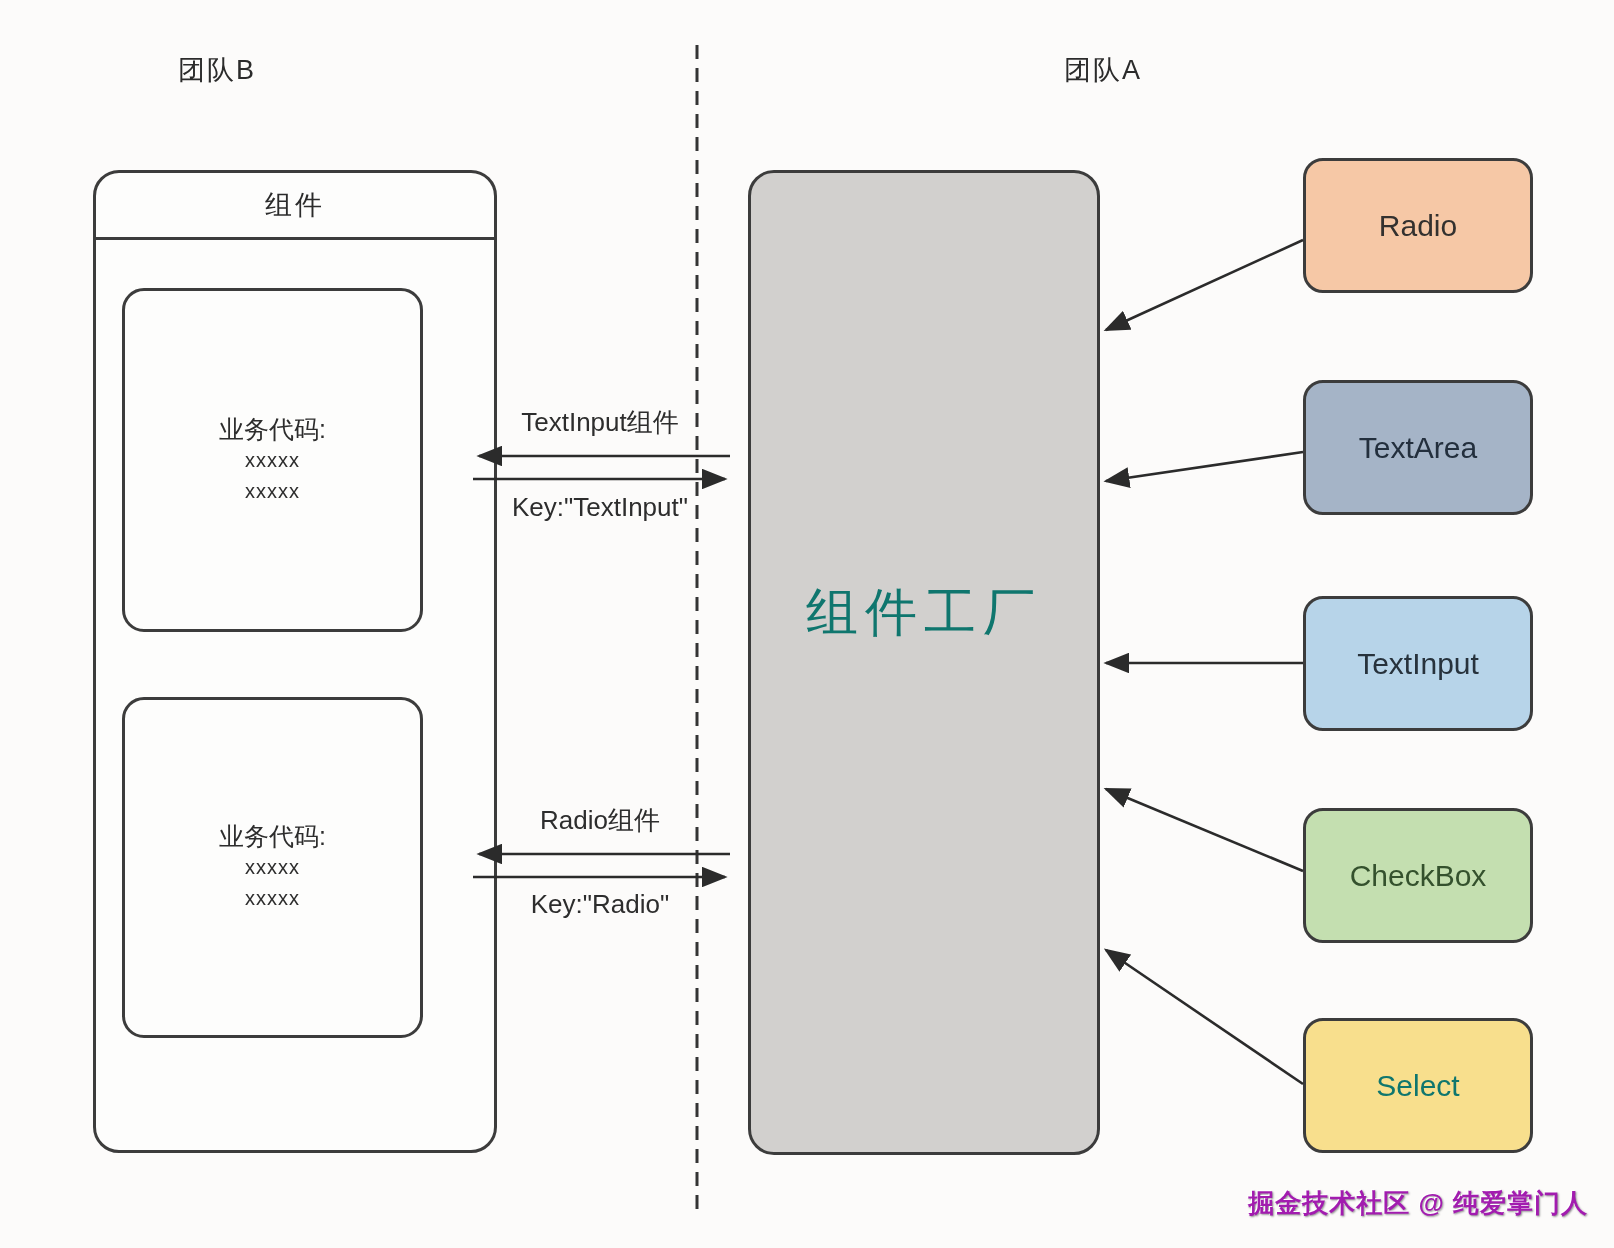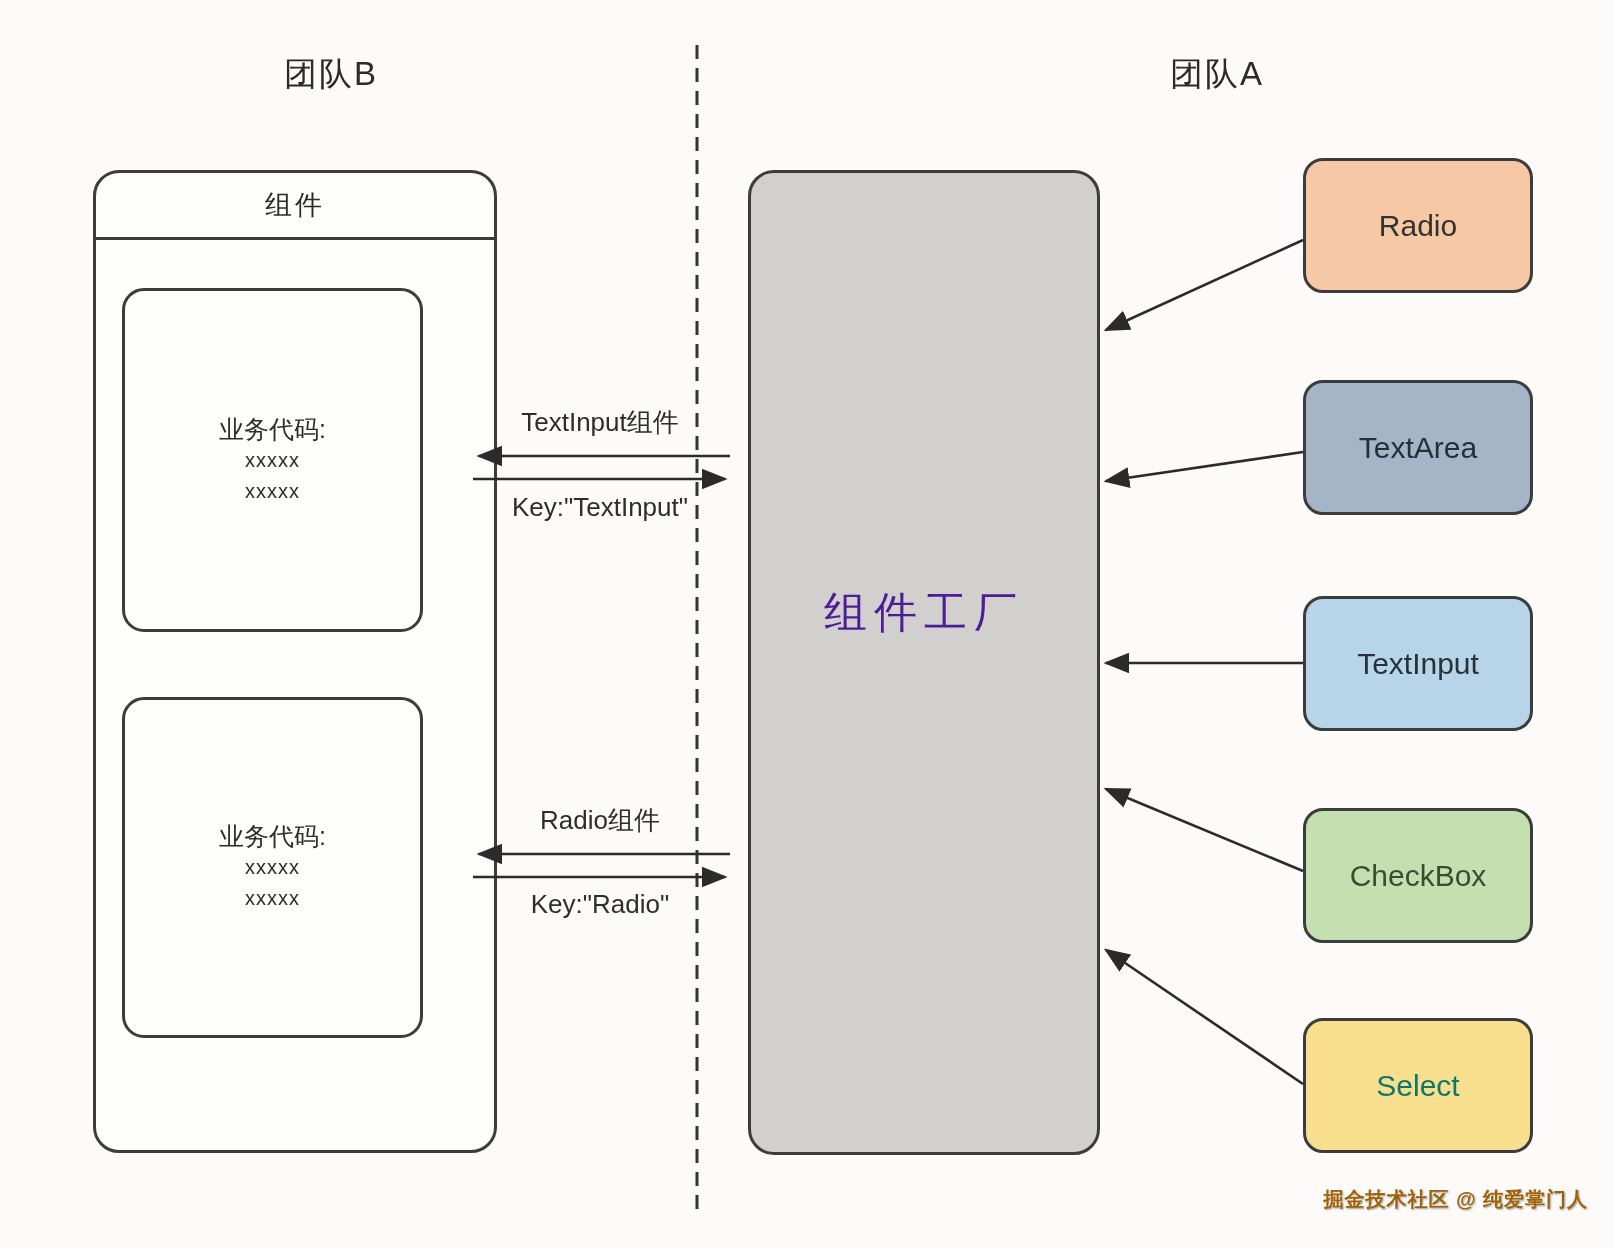--- a/index.html
+++ b/index.html
@@ -2,22 +2,22 @@
 <html lang="zh"><head>
 <meta charset="utf-8">
 <style>
   html,body{margin:0;padding:0;background:#ffffff;}
   body{font-family:"Liberation Sans","DejaVu Sans",sans-serif;}
   #canvas{
     position:relative;width:1614px;height:1248px;background:#fcfbfa;overflow:hidden;
   }
   
   .team-title{
-    position:absolute;top:52px;width:200px;text-align:right;
-    font-size:33px;color:#2b2b2b;letter-spacing:2px;z-index:4;
+    position:absolute;top:52px;width:200px;text-align:left;
+    font-size:27px;color:#2b2b2b;letter-spacing:2px;z-index:4;
   }
   #team-b-title{left:178px;}
   #team-a-title{left:1064px;}
   
   #component-container{
     position:absolute;left:93px;top:170px;width:404px;height:983px;
     border:3px solid #3c3c3c;border-radius:26px;background:#fdfdfc;
     box-sizing:border-box;z-index:1;
   }
   #component-container-header{
@@ -36,21 +36,21 @@
   #code-block-2{top:697px;height:341px;}
   .code-block .cb-title{font-size:25px;}
   .code-block .cb-line{font-size:20px;letter-spacing:1px;}
   
   #factory-box{
     position:absolute;left:748px;top:170px;width:352px;height:985px;
     border:3px solid #3c3c3c;border-radius:26px;box-sizing:border-box;
     display:flex;align-items:center;justify-content:center;
     padding-bottom:100px;z-index:1;
   }
-  #factory-label{font-size:43px;color:#4c1d95;letter-spacing:7px;}
+  #factory-label{font-size:52px;color:#0f766e;letter-spacing:7px;}
   
   .comp-box{
     position:absolute;left:1303px;width:230px;height:135px;
     border:3px solid #3c3c3c;border-radius:20px;box-sizing:border-box;
     display:flex;align-items:center;justify-content:center;
     font-size:30px;z-index:1;
   }
   #comp-0{top:158px;}
   #comp-1{top:380px;}
   #comp-2{top:596px;}
@@ -65,22 +65,22 @@
   #msg-0-bottom{top:492px;}
   #msg-1-top{top:803px;}
   #msg-1-bottom{top:889px;}
   
   #connector-layer{
     position:absolute;left:0;top:0;width:1614px;height:1248px;
     z-index:3;pointer-events:none;
   }
   
   #watermark{
-    position:absolute;top:1186px;right:26px;font-size:20px;font-weight:700;
-    color:#a16207;letter-spacing:1px;z-index:4;
+    position:absolute;top:1186px;right:26px;font-size:26px;font-weight:700;
+    color:#a21caf;letter-spacing:1px;z-index:4;
     text-shadow:-1px -1px 0 #ffffff,1px 1px 2px #8f8f8f;
   }
 </style>
 </head>
 <body>
 
 <div id="canvas">
 
   <div class="team-title" id="team-b-title">团队B</div>
   <div class="team-title" id="team-a-title">团队A</div>

